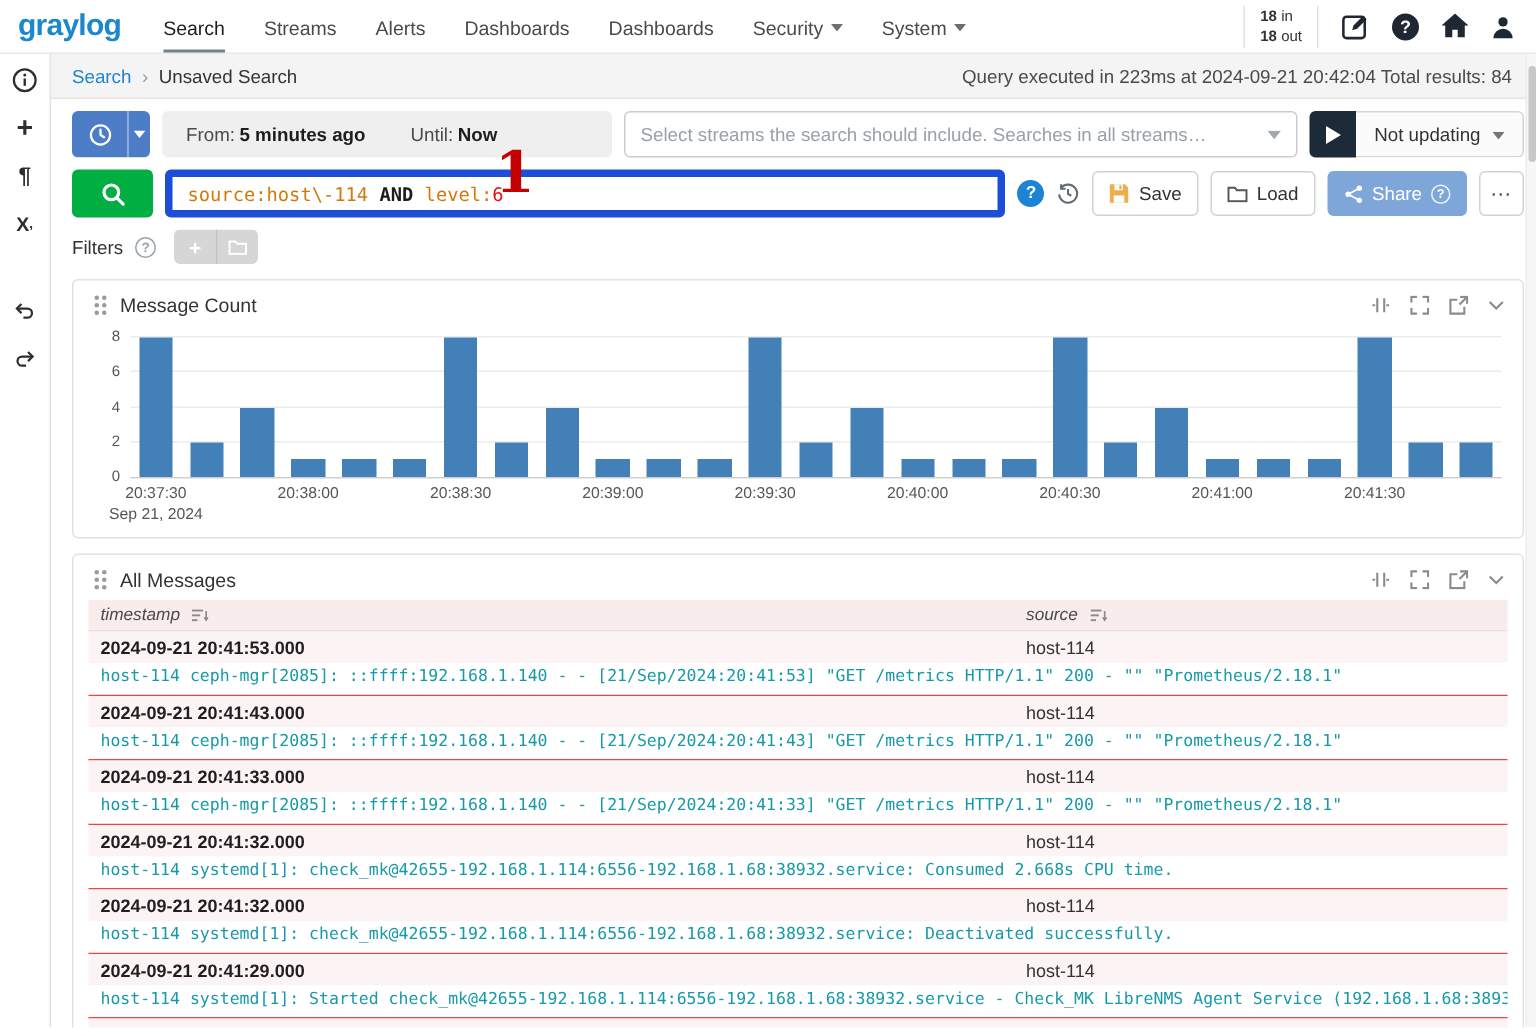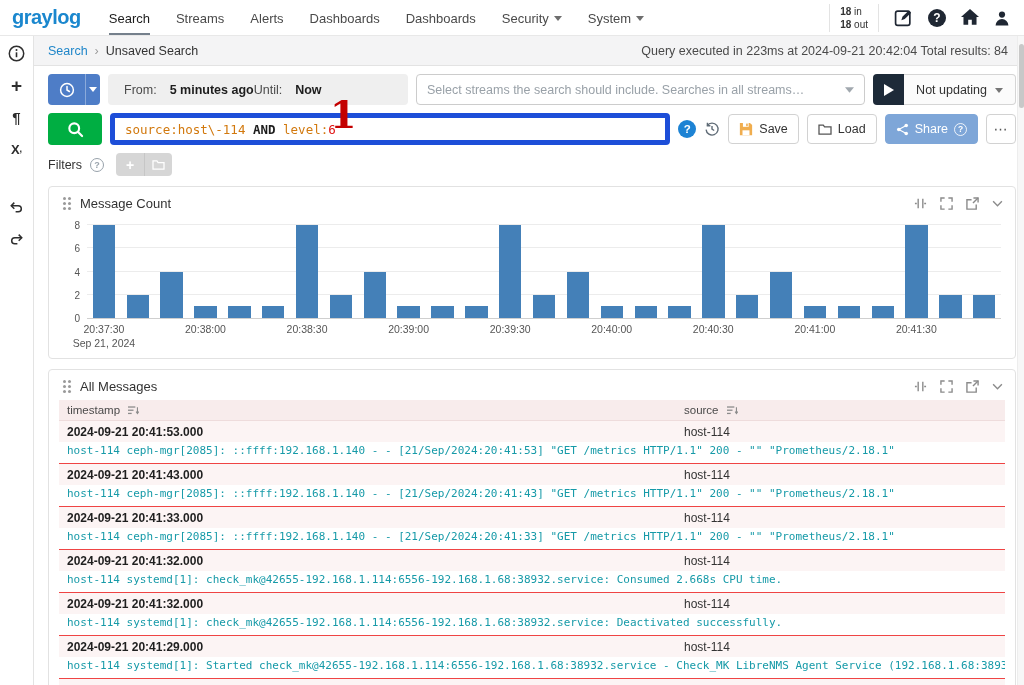--- a/index.html
+++ b/index.html
@@ -50,22 +50,22 @@
   .main { margin-left:34px; padding:8px 8px 0 14px; }
   .controls-row { display:flex; align-items:center; gap:8px; margin-bottom:8px; }
 
   .tr-btn { display:flex; height:31px; border-radius:4px; overflow:hidden; flex:none; cursor:pointer; }
   .tr-main { width:37px; background:#4e7dc7; display:flex; align-items:center; justify-content:center; color:#fff; }
   .tr-caret { width:15px; background:#4e7dc7; border-left:1px solid rgba(255,255,255,.35);
               display:flex; align-items:center; justify-content:center; color:#fff; }
 
   .range-box { height:31px; background:#efefef; border-radius:4px; display:flex; align-items:center;
                padding:0 16px; font-size:12.5px; color:#4a4a4a; width:300px; flex:none; }
-  .range-box b { color:#1d1d1d; margin-left:13px; }
-  .until-label { }
+  .range-box b { color:#1d1d1d; margin-left:3px; }
+  .until-label { margin-left:30px; }
 
   .streams-select { flex:1; height:31px; border:1px solid #ccc; border-radius:4px; background:#fff;
                     display:flex; align-items:center; padding:0 10px; font-size:12.5px; color:#99a1a8; gap:8px; cursor:pointer; }
   .streams-ph { flex:1; white-space:nowrap; overflow:hidden; }
   .streams-select .caret { color:#8a939b; }
 
   .refresh-group { display:flex; height:31px; flex:none; }
   .play-btn { width:31px; background:#1d2a38; border-radius:4px 0 0 4px; display:flex;
               align-items:center; justify-content:center; cursor:pointer; }
   .refresh-label { display:flex; align-items:center; gap:8px; padding:0 12px; background:#fbfbfb;
@@ -121,21 +121,21 @@
   .chart-bars { position:absolute; left:0; right:0; top:0; bottom:0; display:flex; align-items:flex-end; }
   .bar-slot { flex:1; height:100%; display:flex; align-items:flex-end; justify-content:center; }
   .bar { width:66%; background:#4480b8; }
   .ytick { position:absolute; right:calc(100% + 7px); transform:translateY(50%); font-size:10px; color:#555; }
   .chart-x { position:relative; height:32px; margin:0 4px 0 28px; font-size:10.5px; color:#555; }
   .xtick { position:absolute; top:4px; transform:translateX(-50%); white-space:nowrap; }
   .xdate { position:absolute; top:18px; transform:translateX(-50%); white-space:nowrap; }
 
   
   .tbl-head { display:flex; background:#f8ecec; font-size:11.5px; color:#4a4a4a; padding:4px 8px;
-              align-items:center; border-bottom:1px solid #eedcdc; }
+              align-items:center; border-bottom:1px solid #eedcdc;font-style:italic; }
   .th-ts { width:617px; display:flex; gap:8px; align-items:center; }
   .th-src { flex:1; display:flex; gap:8px; align-items:center; }
   .sort-icon { color:#8b8b8b; cursor:pointer; }
   .msg { border-bottom:1px solid #ef4444; cursor:pointer; }
   .msg-meta { display:flex; background:#fcf4f4; padding:4px 8px 3px; }
   .msg-ts { width:617px; font-weight:bold; font-size:12px; color:#1f1f1f; }
   .msg-src { flex:1; font-size:12px; color:#333; }
   .msg-text { font-family:"DejaVu Sans Mono", monospace; font-size:11px; color:#169aa8;
               padding:2px 8px 6px; background:#fff; white-space:nowrap; overflow:hidden; }
 

